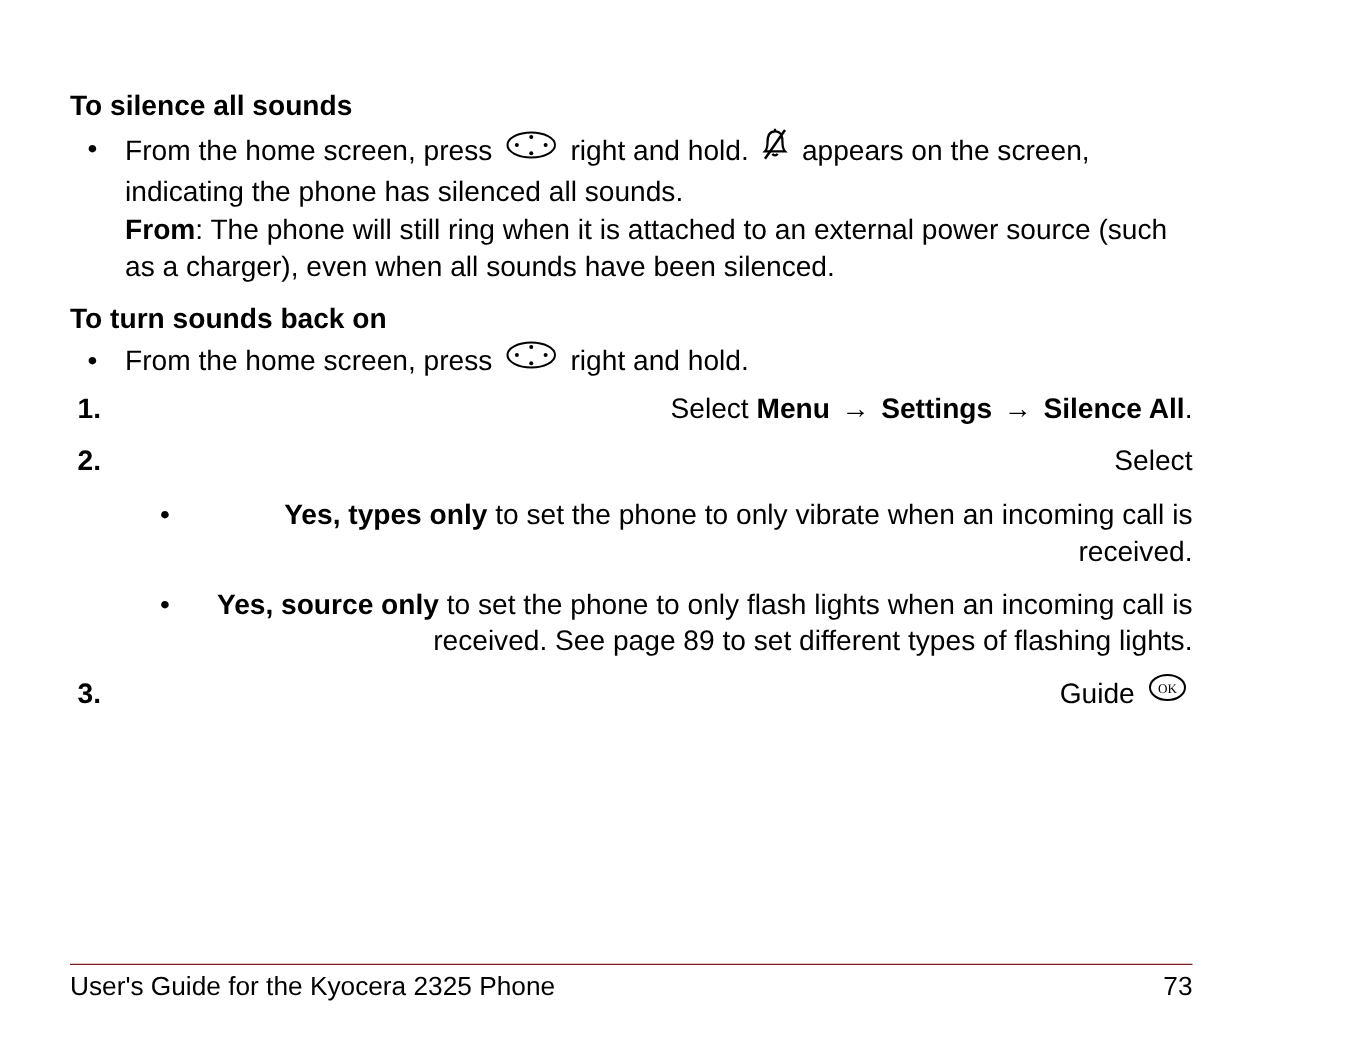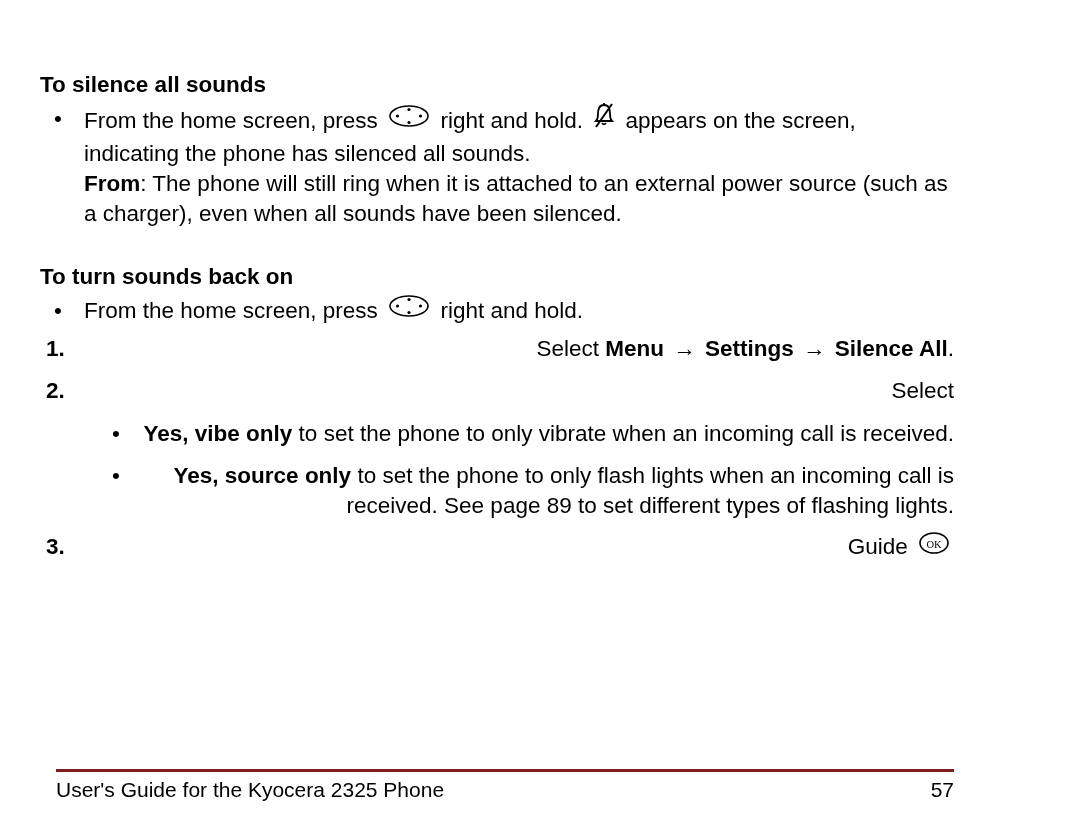--- a/index.html
+++ b/index.html
@@ -9,29 +9,29 @@
     height: 834px;
     background: #fff;
     font-family: Verdana, Geneva, sans-serif;
     color: #000;
   }
   .page {
     position: relative;
     box-sizing: border-box;
     width: 1010px;
     height: 834px;
-    padding: 70px 56px 40px 40px;
+    padding: 70px 56px 40px 56px;
   }
   .content {
     font-size: 22.5px;
     line-height: 1.32;
   }
   .heading {
     font-weight: 700;
-    margin-top: 34px;
+    margin-top: 12px;
     margin-bottom: 4px;
   }
   .heading.first { margin-top: 0; }
   ul.bulleted {
     list-style: none;
     padding: 0;
     margin: 0;
   }
   ul.bulleted > li {
     position: relative;
@@ -90,21 +90,21 @@
     top: -2px;
   }
   .nav-icon-svg { width: 42px; height: 24px; }
   .bell-icon-svg { width: 22px; height: 28px; }
   .ok-icon-svg { width: 32px; height: 24px; }
   .footer {
     position: absolute;
     left: 56px;
     right: 56px;
     bottom: 32px;
-    border-top: 3px solid #7f1d1d;
+    border-top: 1px solid #7f1d1d;
     padding-top: 6px;
     display: flex;
     justify-content: space-between;
     font-size: 21px;
   }
 </style>
 </head>
 <body>
 
 <div class="page">
@@ -161,21 +161,21 @@
         <span class="b">Menu</span>
         <span class="arrow">→</span>
         <span class="b">Settings</span>
         <span class="arrow">→</span>
         <span class="b">Silence All</span><span>.</span>
       </li>
       <li>
         <span>Select</span>
         <ul class="sub-bulleted">
           <li>
-            <span class="b">Yes, vibe only</span><span> to set the phone to only vibrate when an incoming call is received.</span>
+            <span class="b">Yes, types only</span><span> to set the phone to only vibrate when an incoming call is received.</span>
           </li>
           <li>
             <span class="b">Yes, source only</span><span> to set the phone to only flash lights when an incoming call is received. See page 89 to set different types of flashing lights.</span>
           </li>
         </ul>
       </li>
       <li>
         <span>Guide </span>
         <span class="inline-icon">
           <svg class="ok-icon-svg" viewBox="0 0 32 24">
@@ -183,15 +183,15 @@
             <text x="16" y="16.5" font-family="Verdana" font-size="10.5" text-anchor="middle" fill="#000">OK</text>
           </svg>
         </span>
       </li>
     </ol>
 
   </div>
 
   <div class="footer">
     <span>User's Guide for the Kyocera 2325 Phone</span>
-    <span>57</span>
+    <span>73</span>
   </div>
 </div>
 
 </body></html>

